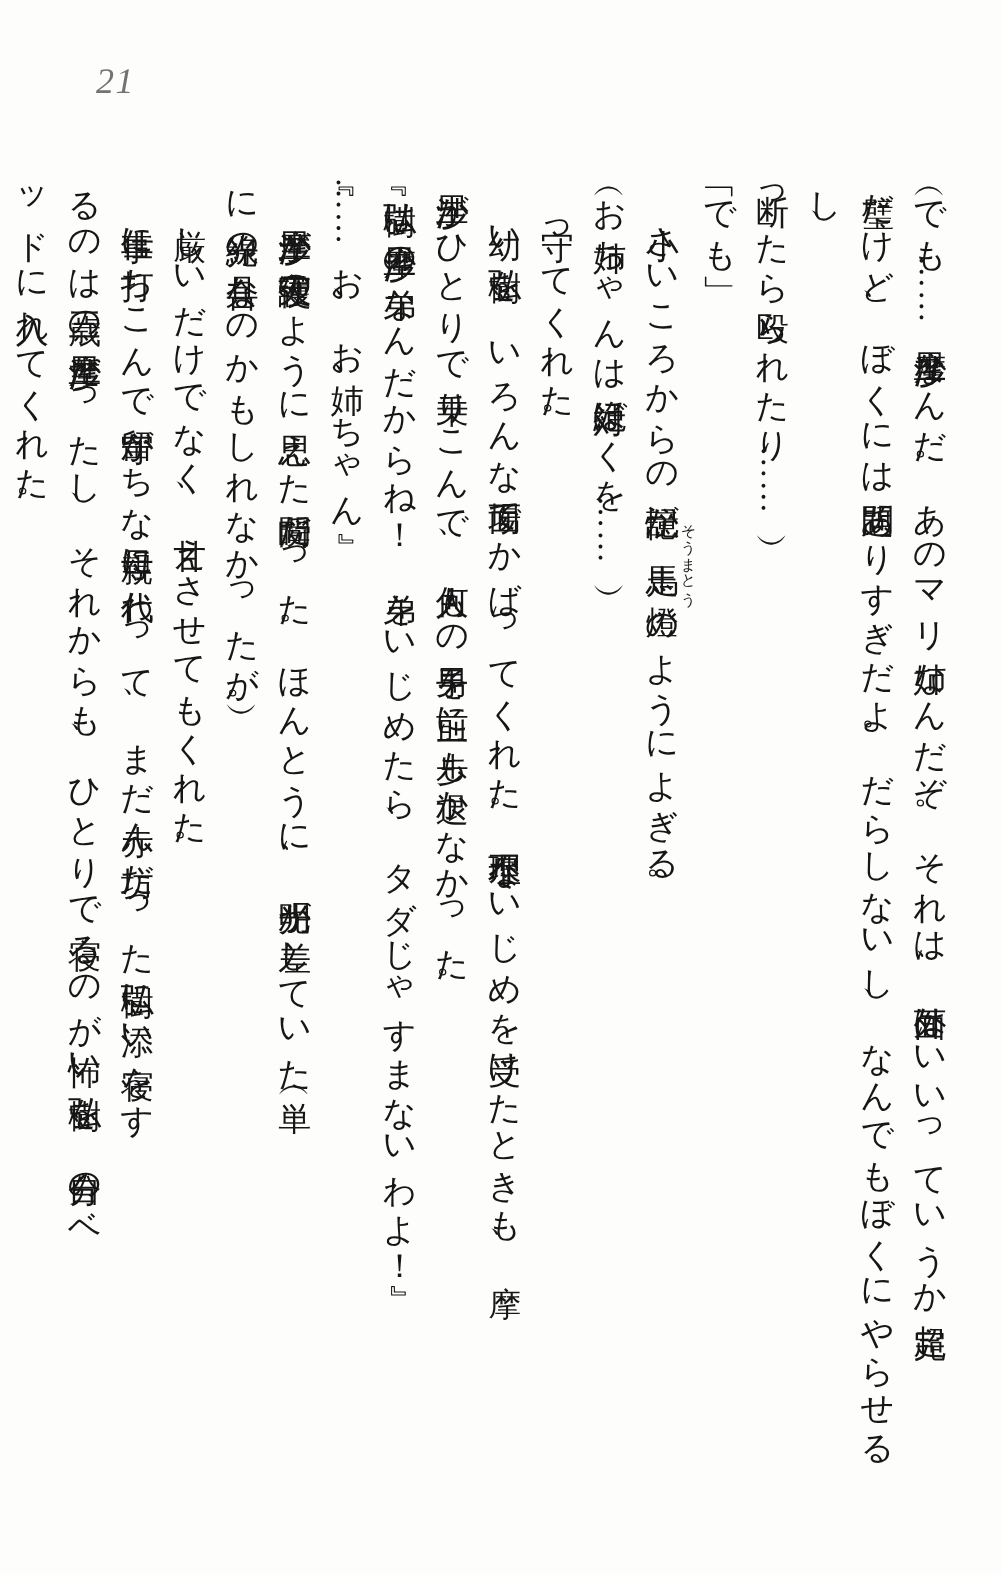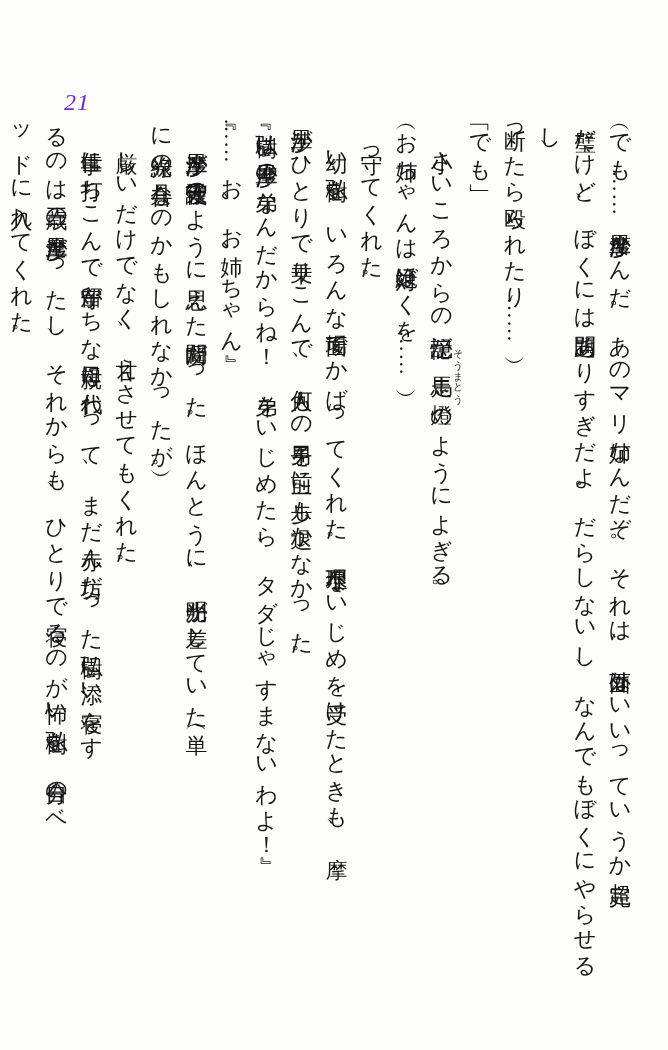--- a/index.html
+++ b/index.html
@@ -17,22 +17,21 @@
     font-family: "Liberation Serif", "DejaVu Serif", serif;
     color: #141414;
   }
   .page-number {
     position: absolute;
     top: 42px;
     left: 64px;
     font-size: 24px;
     font-style: italic;
     letter-spacing: 1px;
-    color: #6d28d9;
-    margin-top: 47px;
+    color: #737373;
   }
   .text-block {
     position: absolute;
     top: 112px;
     right: 30px;
     height: 878px;
     width: 600px;
     writing-mode: vertical-rl;
     text-orientation: mixed;
     font-size: 22px;

